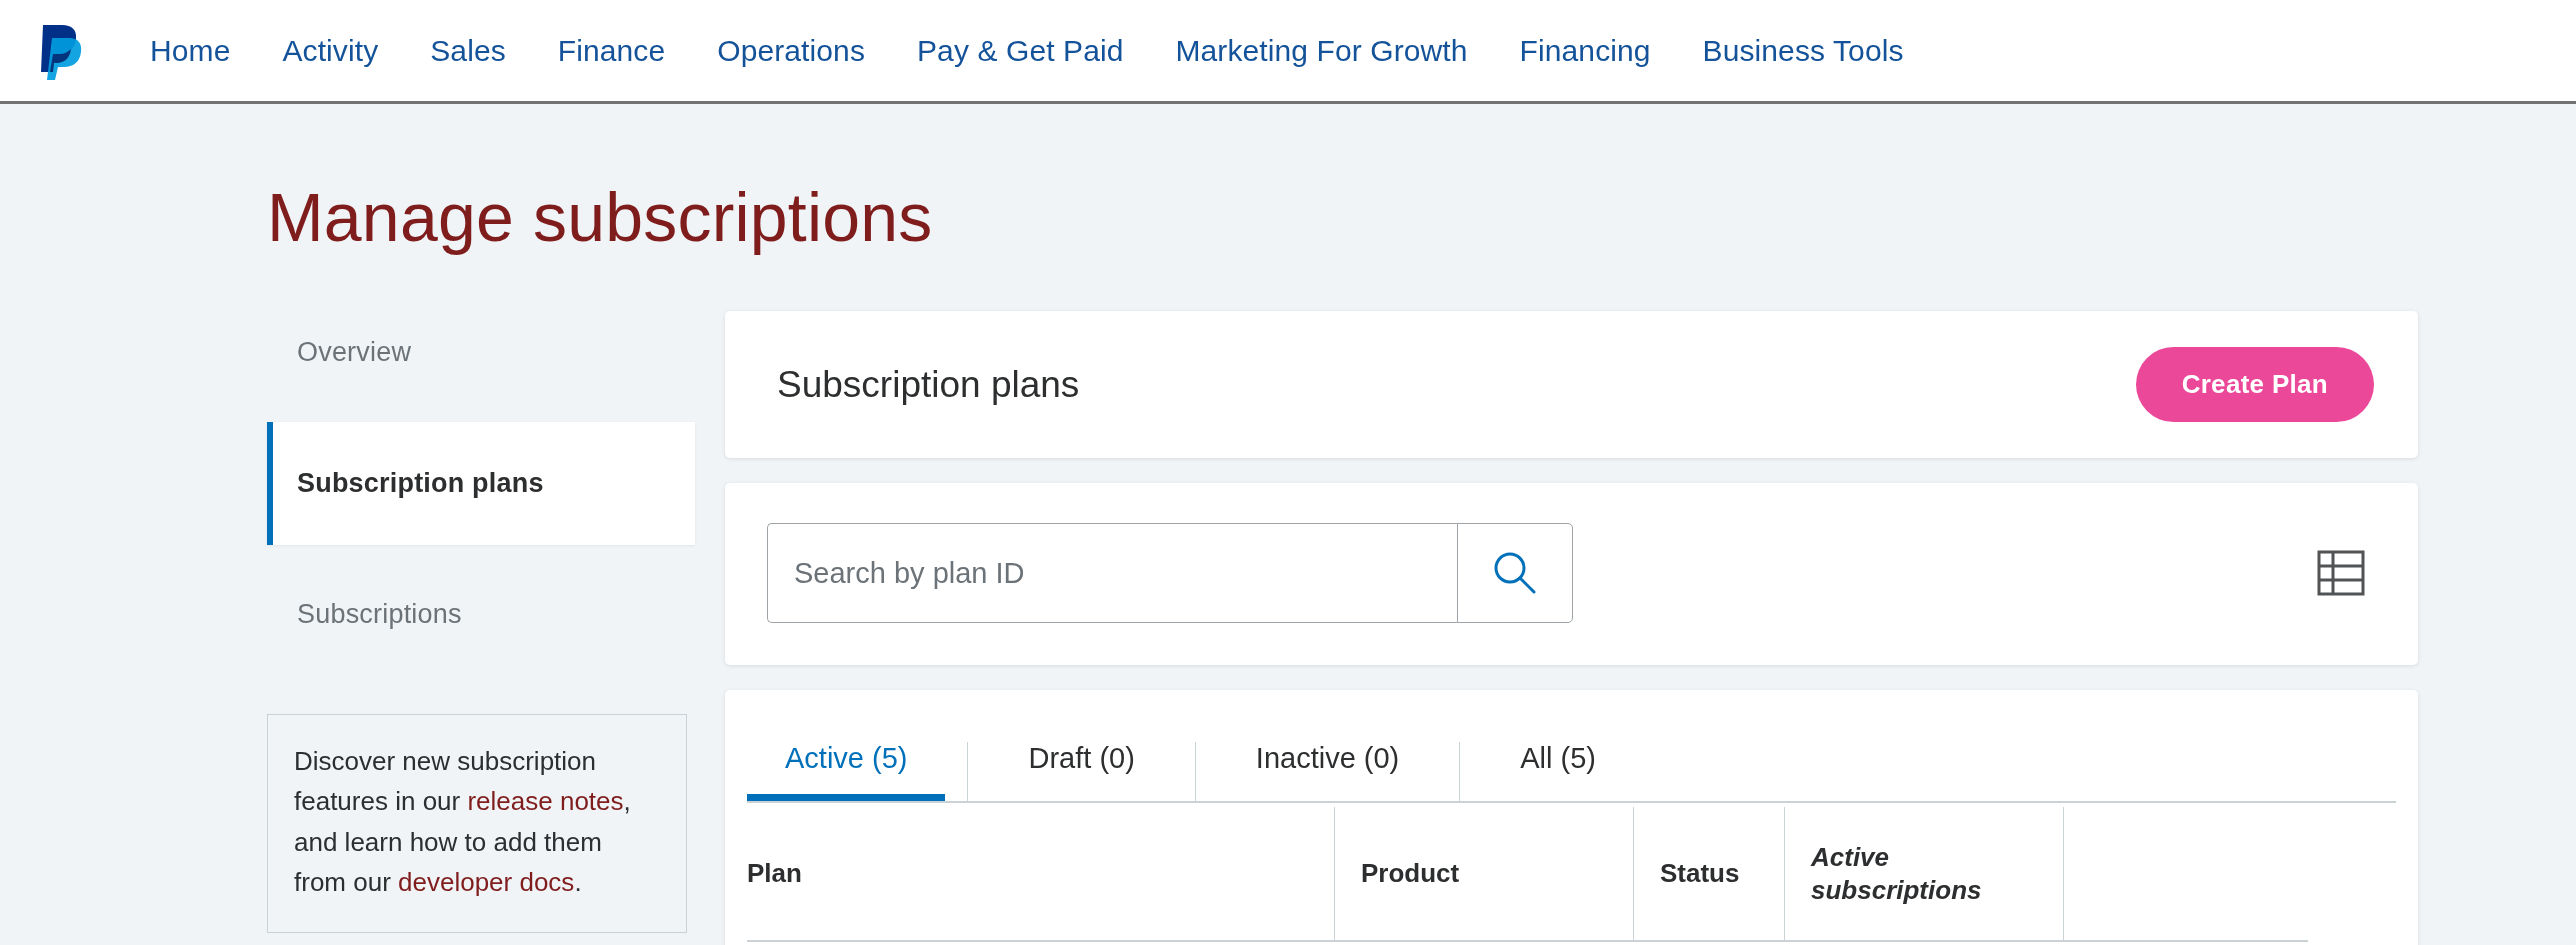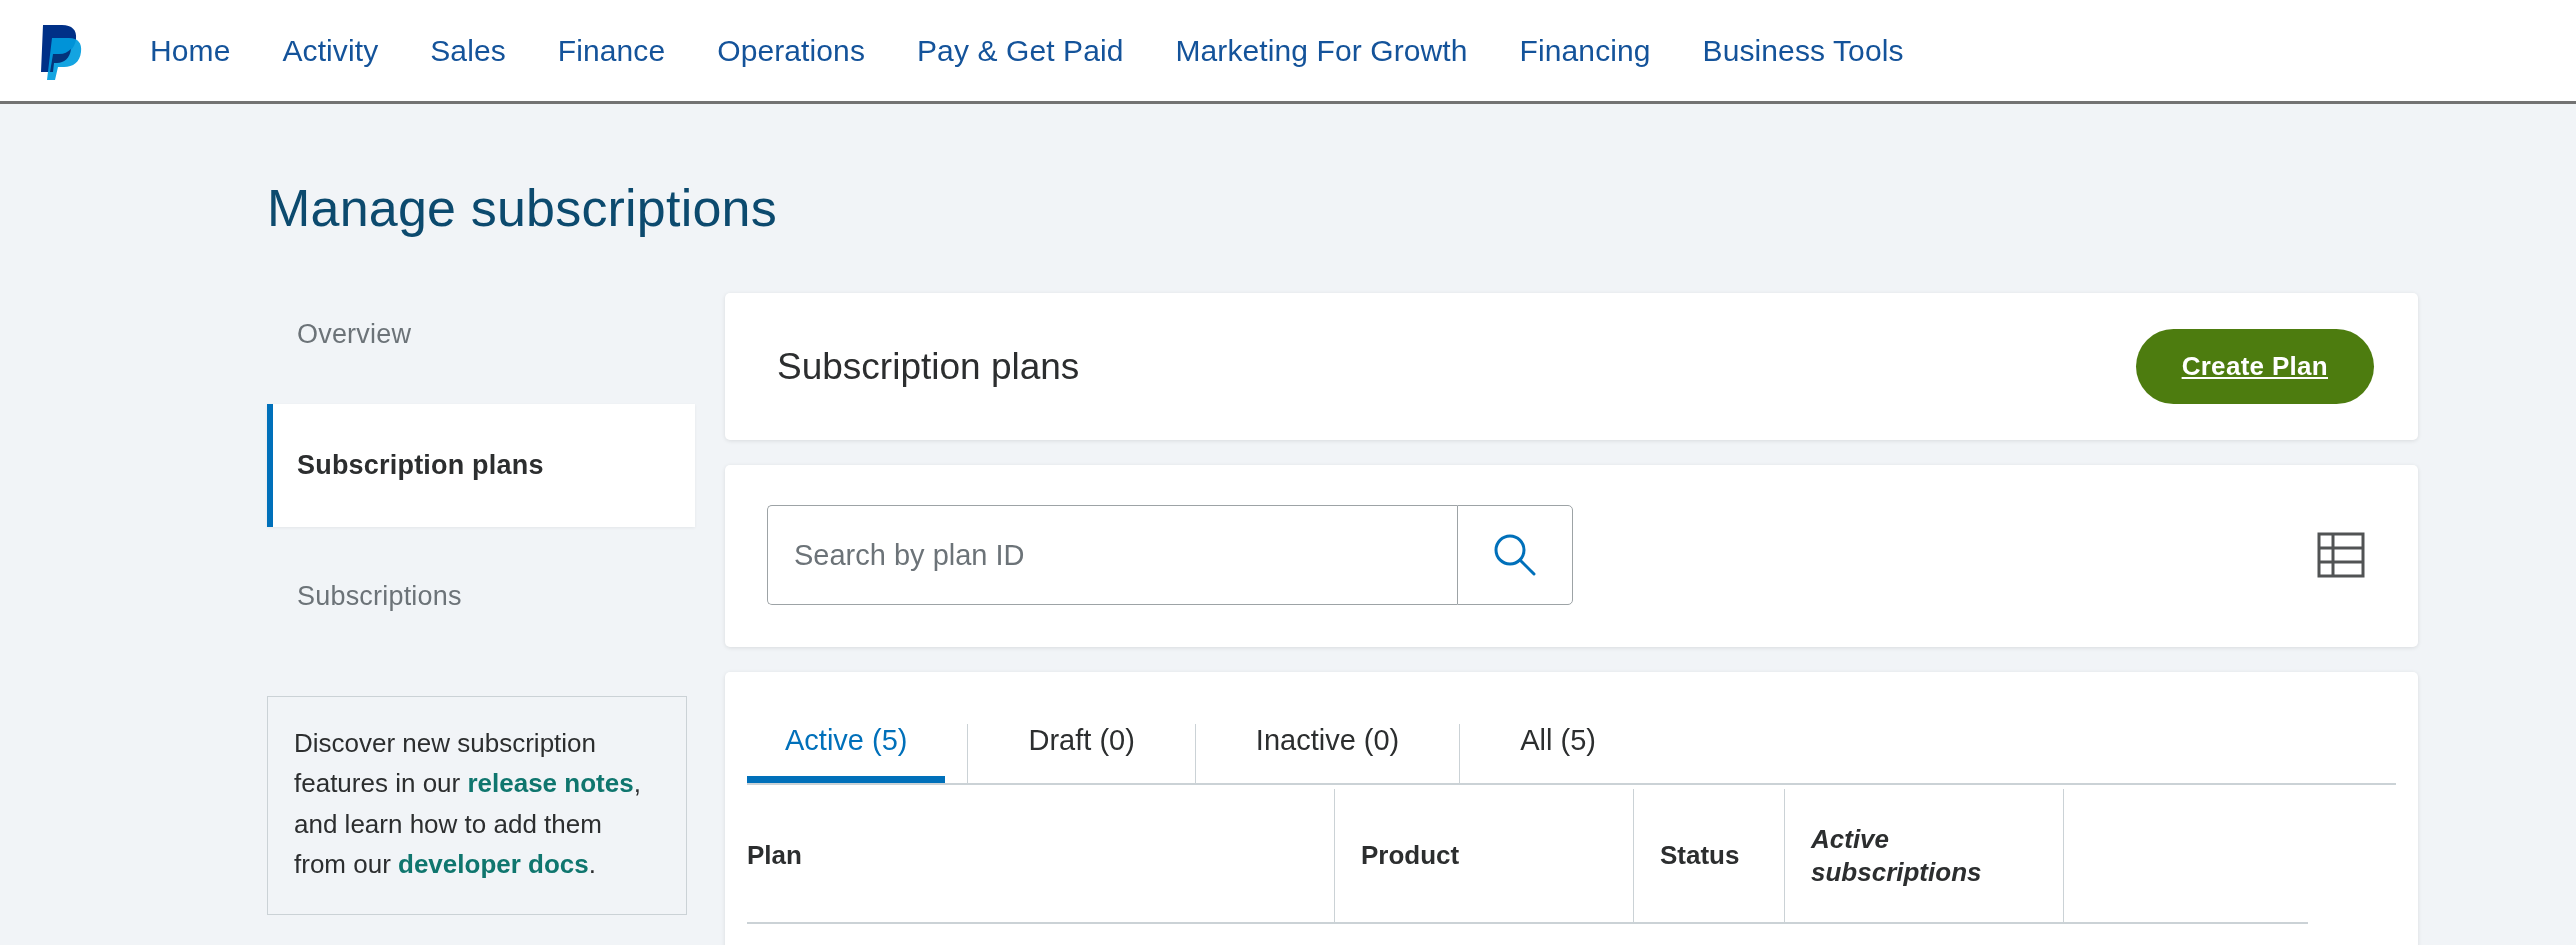--- a/index.html
+++ b/index.html
@@ -22,21 +22,21 @@
   .nav-items{ display:flex; align-items:center; }
   .nav-item{
     color:#14539a; font-size:30px; font-weight:400;
     padding:0 26px; text-decoration:none; white-space:nowrap;
     letter-spacing:0.1px;
   }
 
   
   .page{ padding:0; }
   .page-title{
-    font-size:52px; font-weight:400; color:#0c4a6e;
+    font-size:68px; font-weight:400; color:#7f1d1d;
     margin:74px 0 0 267px; letter-spacing:0.2px;
   }
 
   .content{
     display:flex; margin-left:267px; margin-top:55px;
     align-items:flex-start;
   }
 
   
   .sidebar{ width:428px; flex:0 0 428px; }
@@ -51,41 +51,40 @@
     box-shadow:0 1px 3px rgba(0,0,0,.06);
   }
   .side-spacer{ height:28px; }
   .promo-box{
     margin-top:58px; margin-right:8px;
     border:1px solid #cbd2d6; background:transparent;
     padding:26px 28px 30px 26px;
     font-size:26px; line-height:1.55; color:#2c2e2f;
     max-width:426px;
   }
-  .promo-box a{ color:#0f766e; font-weight:700; text-decoration:none; }
+  .promo-box a{ color:#7f1d1d; font-weight:400; text-decoration:none; }
 
   
   .panel{ margin-left:30px; width:1693px; }
   .card{
     background:#ffffff; border-radius:5px;
     box-shadow:0 1px 4px rgba(0,0,0,.10);
     margin-bottom:25px;
   }
   .card-header{
     height:147px; display:flex; align-items:center;
     justify-content:space-between; padding:0 44px 0 52px;
   }
   .card-title{ font-size:37px; color:#2c2e2f; font-weight:400; }
   .btn-primary{
-    background:#4d7c0f; color:#ffffff; border:none;
+    background:#ec4899; color:#ffffff; border:none;
     border-radius:60px; padding:22px 46px;
     font-size:26px; font-weight:700; cursor:pointer;
     font-family:"Liberation Sans", sans-serif;
     letter-spacing:0.3px;
-    text-decoration:underline;
   }
 
   
   .search-card{ padding:40px 50px 42px 42px; display:flex; align-items:center; }
   .search-wrap{ display:flex; }
   .search-input{
     width:690px; height:100px;
     border:1px solid #9da3a6; border-right:none;
     border-radius:5px 0 0 5px;
     font-size:29px; color:#2c2e2f; padding:0 26px;

